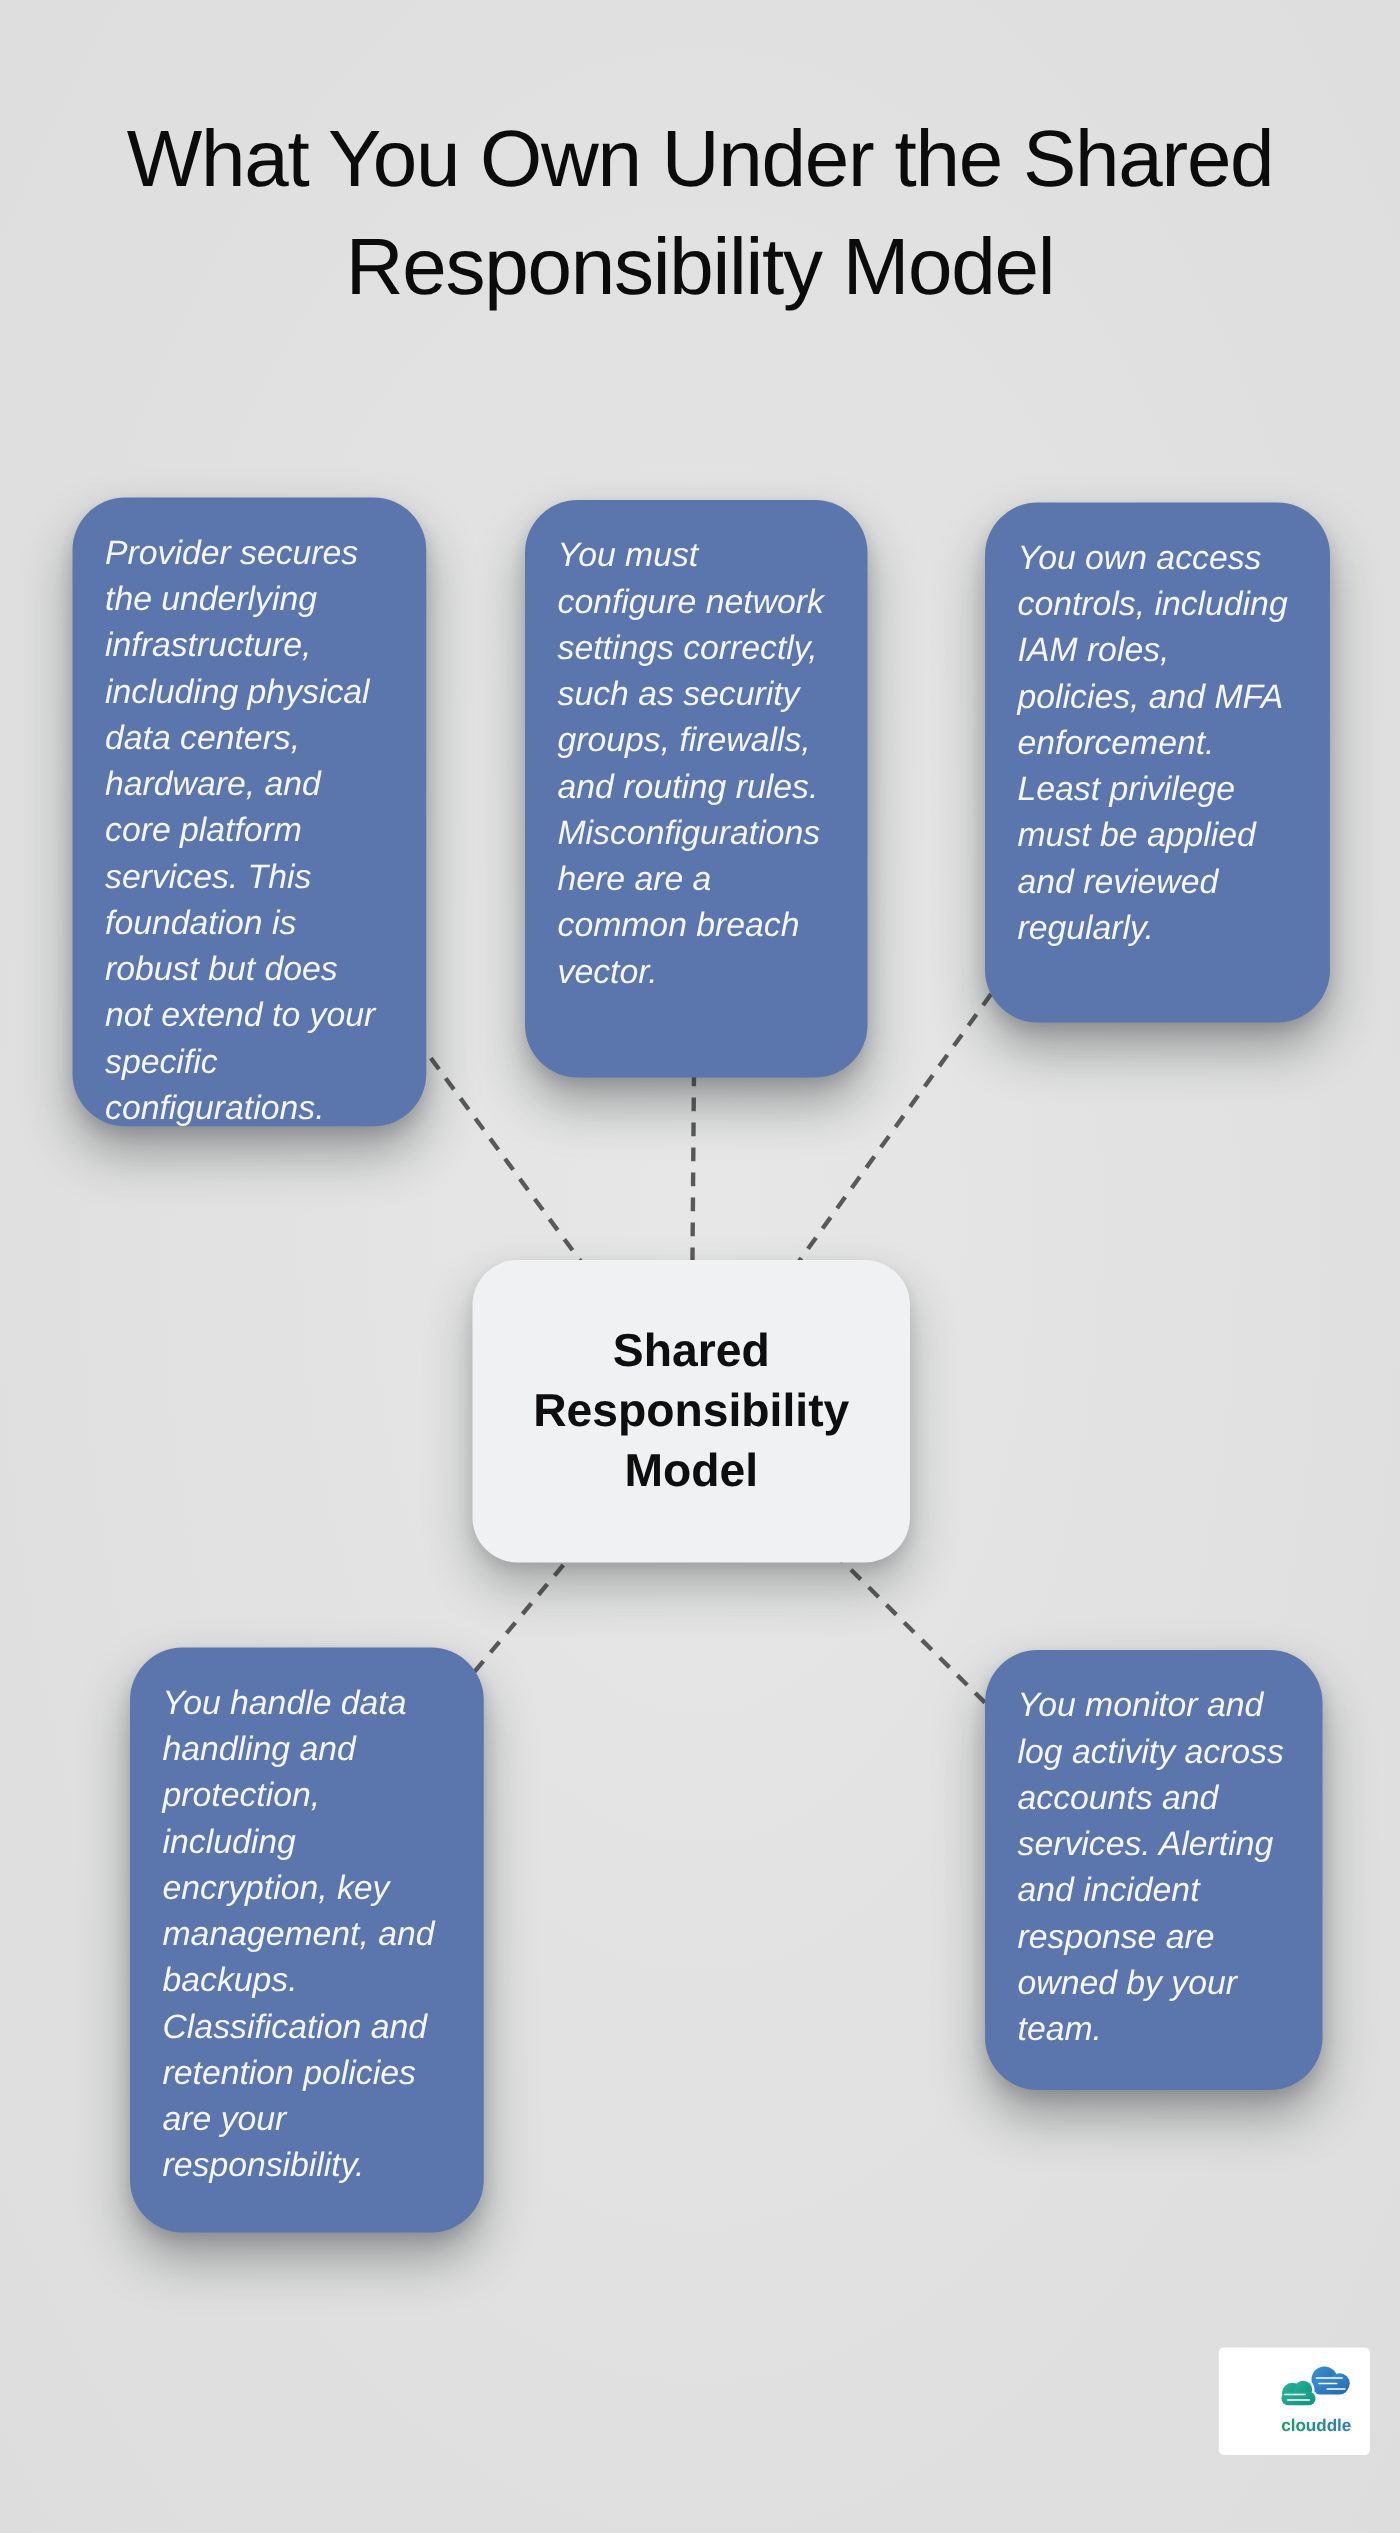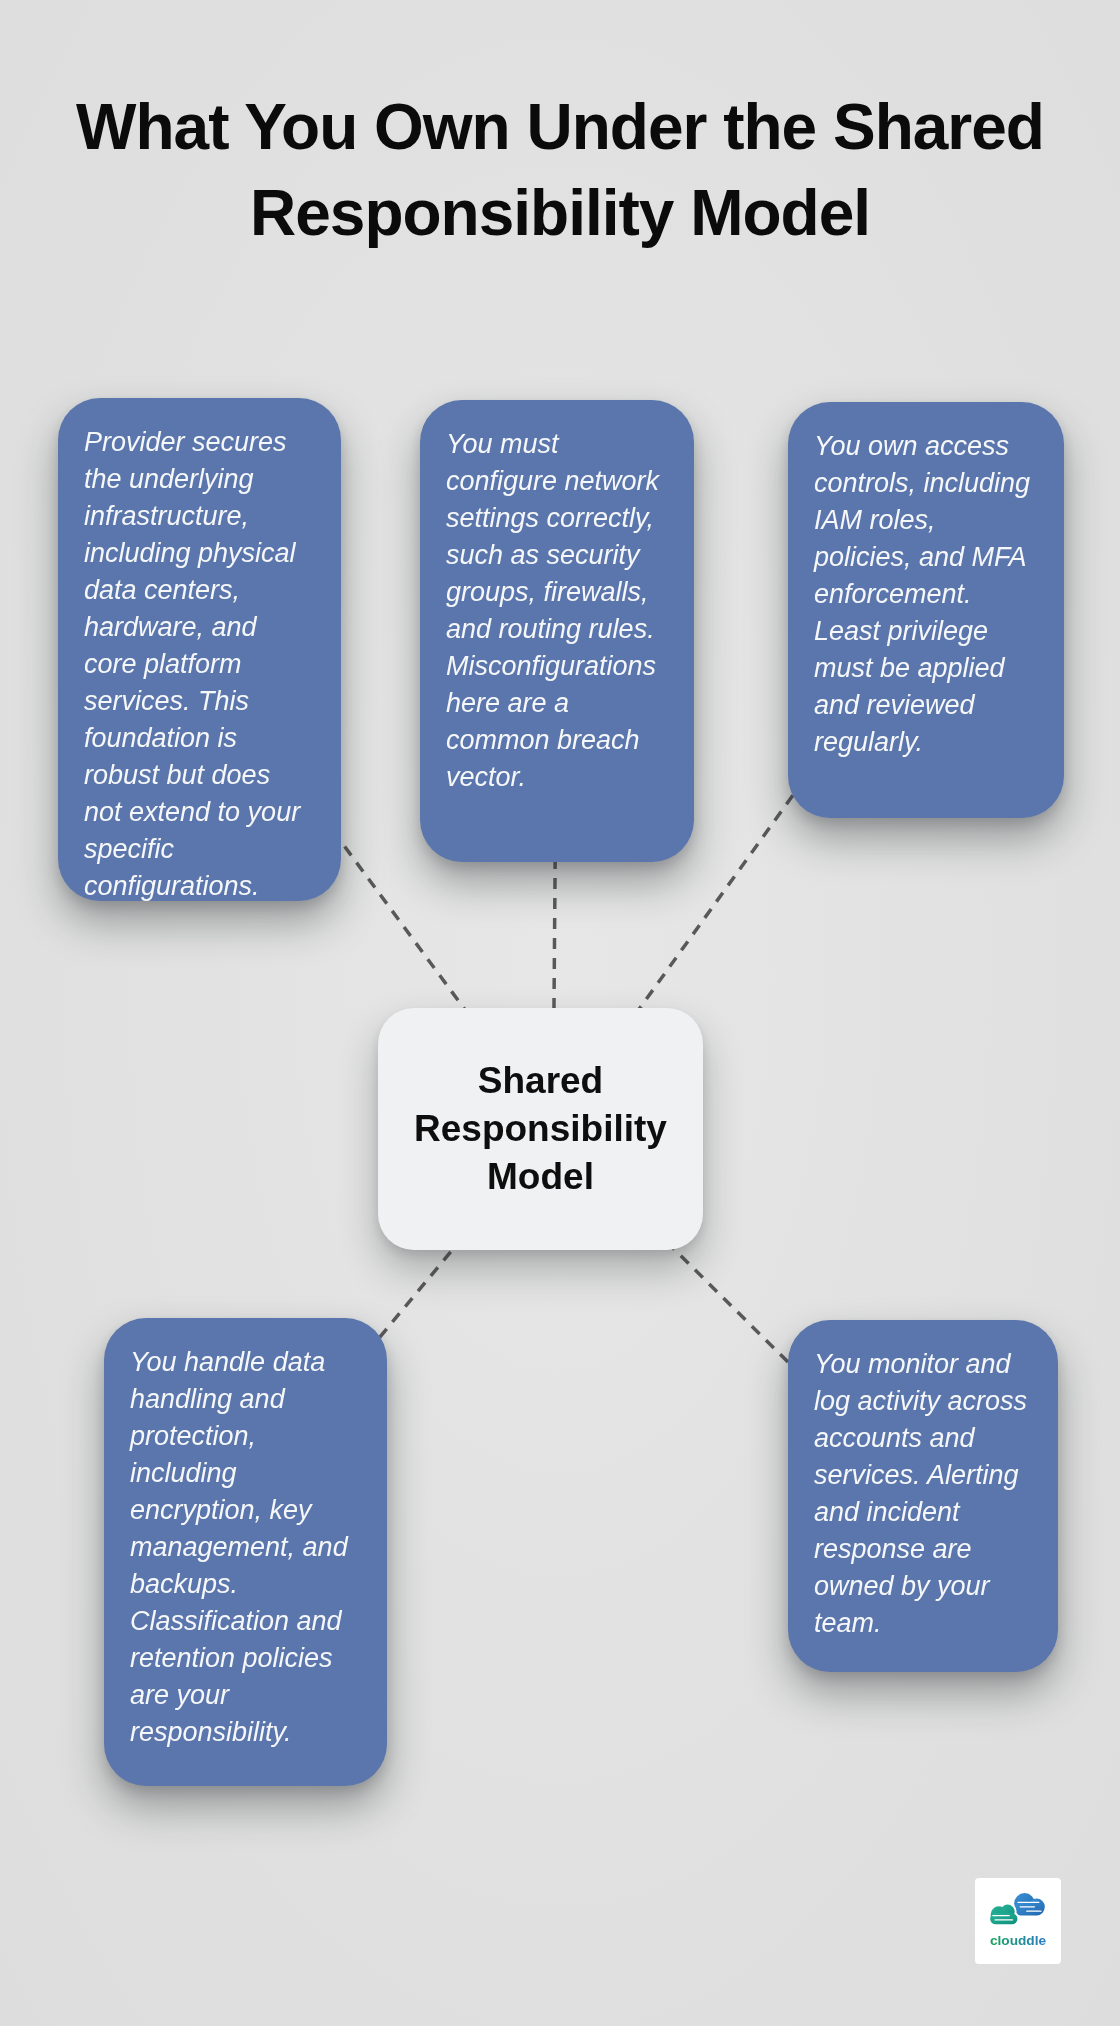--- a/index.html
+++ b/index.html
@@ -16,21 +16,21 @@
     width:1120px;height:2026px;
     margin:0 auto;
     background:radial-gradient(ellipse at 50% 48%, #e6e7e6 0%, #e0e1e0 55%, #dcdddc 100%);
     font-family:"Liberation Sans","DejaVu Sans",sans-serif;
     overflow:hidden;
   }
   .title{
     position:absolute;top:84px;left:30px;right:30px;
     margin:0;
     text-align:center;
-    font-size:64px;line-height:86px;font-weight:700;
+    font-size:64px;line-height:86px;font-weight:400;
     letter-spacing:-1px;
     color:var(--title-text);
   }
   .connectors{position:absolute;left:0;top:0;width:1120px;height:2026px;}
   .connectors line{
     stroke:var(--connector);
     stroke-width:3.5;
     stroke-dasharray:11 9;
   }
   .card{
@@ -48,37 +48,37 @@
     font-size:27px;line-height:37px;
     font-weight:400;
     font-style:italic;
   }
   .card-0{left:58px;top:398px;width:283px;height:503px;}
   .card-1{left:420px;top:400px;width:274px;height:462px;}
   .card-2{left:788px;top:402px;width:276px;height:416px;}
   .card-3{left:60px;top:1318px;width:283px;height:468px;margin-left:44px;}
   .card-4{left:788px;top:1320px;width:270px;height:352px;}
   .center-node{
-    position:absolute;left:378px;top:1008px;width:325px;height:242px;
+    position:absolute;left:378px;top:1008px;width:350px;height:242px;
     background:var(--center-bg);
     border-radius:36px;
     box-shadow:0 20px 38px rgba(40,42,48,.30), 0 5px 10px rgba(40,42,48,.12);
     display:flex;align-items:center;
     text-align:center;
   }
   .center-node span{
     font-size:37px;line-height:48px;font-weight:700;
     color:#0e0e0e;
     padding:0 18px;
   }
   .logo{
     position:absolute;left:975px;top:1878px;width:86px;height:86px;
     background:#ffffff;
     border-radius:4px;
-    display:flex;align-items:center;justify-content:center;
+    display:flex;align-items:center;justify-content:center;padding-left:35px;
   }
   .logo svg{display:block;}
 </style>
 </head>
 <body>
 
 <div class="canvas">
 
   <h1 class="title">What You Own Under the Shared Responsibility Model</h1>
 

